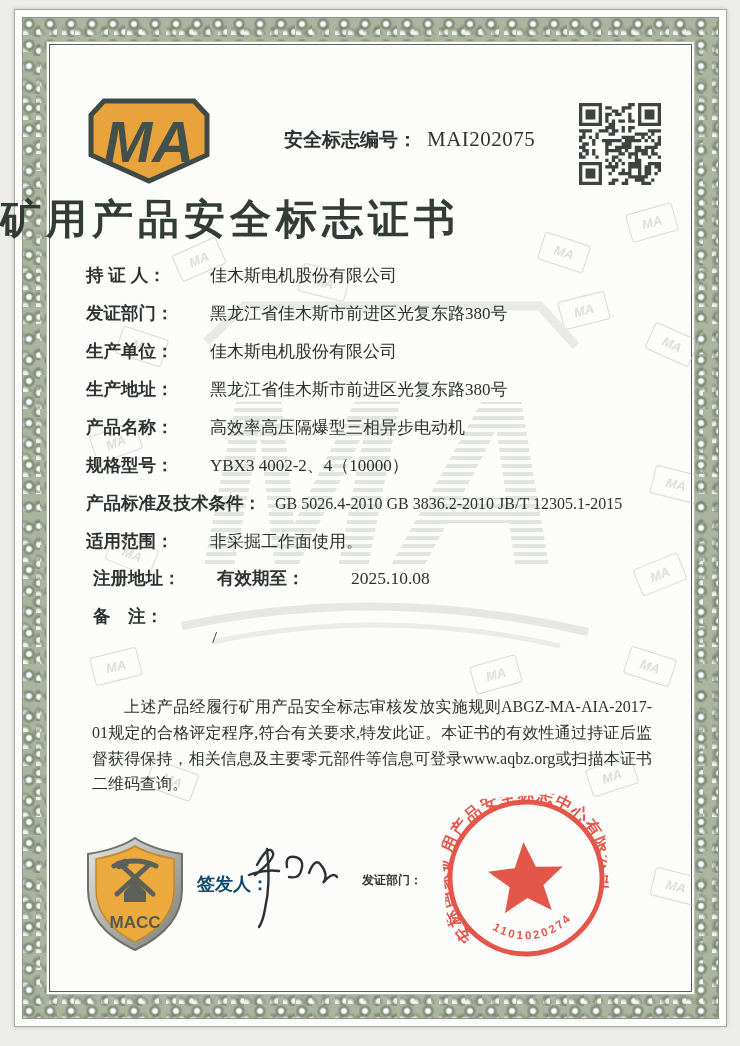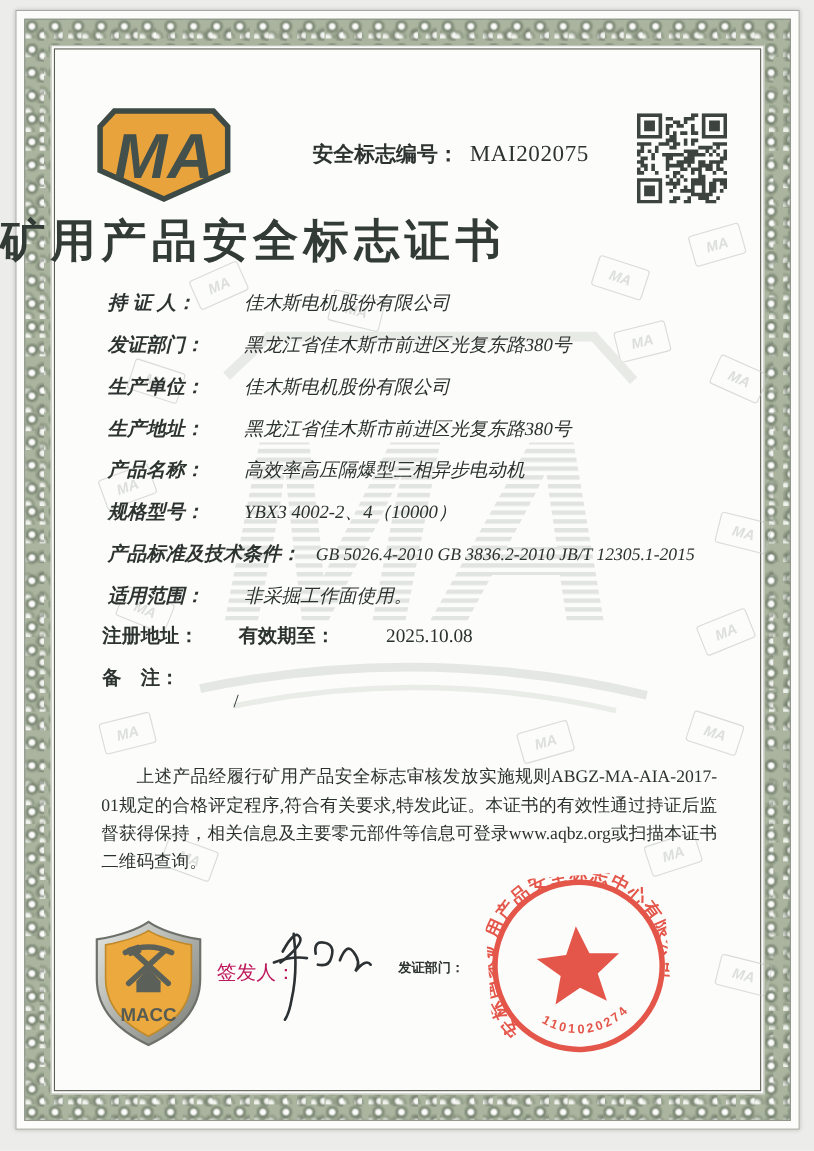--- a/index.html
+++ b/index.html
@@ -26,38 +26,38 @@
   
   .ma-logo{position:absolute;left:88px;top:98px;}
   .certno{position:absolute;left:284px;top:127px;display:flex;align-items:baseline;gap:10px;white-space:nowrap;}
   .certno .lab{font-family:"Liberation Sans",sans-serif;font-weight:bold;font-size:19px;color:#2d3331;}
   .certno .val{font-size:21px;color:#2d3331;letter-spacing:.5px;}
   .qr{position:absolute;left:579px;top:103px;width:82px;height:82px;}
   
   .title{position:absolute;left:0;top:192px;width:740px;text-align:left;
     font-size:41px;font-weight:bold;letter-spacing:5px;color:#333b37;}
   
-  .rows{position:absolute;left:98px;top:263px;width:566px;font-style:italic;}
+  .rows{position:absolute;left:86px;top:263px;width:566px;}
   .row{display:flex;align-items:baseline;height:38px;white-space:nowrap;}
   .row .lab{font-family:"Liberation Sans",sans-serif;font-weight:bold;font-size:17.5px;color:#2c3330;width:124px;flex:0 0 auto;}
   .row.long .lab{width:auto;margin-right:14px;}
   .row .val{font-size:17px;color:#2a312e;}
   .row.long .val{font-size:16px;}
   .daterow{position:absolute;left:93px;top:566px;display:flex;align-items:baseline;white-space:nowrap;}
   .daterow .lab{font-family:"Liberation Sans",sans-serif;font-weight:bold;font-size:17.5px;color:#2c3330;}
   .daterow .val{font-size:17.5px;color:#2a312e;}
   .remarkrow{position:absolute;left:93px;top:604px;display:flex;align-items:flex-end;flex-direction:column;}
   .remarkrow .lab{font-family:"Liberation Sans",sans-serif;font-weight:bold;font-size:17.5px;color:#2c3330;width:124px;}
   .remarkrow .val{font-size:17px;color:#2a312e;}
   
   .statement{position:absolute;left:92px;top:694px;width:560px;font-size:16px;line-height:25.8px;
     color:#2b322f;text-align:justify;text-indent:2em;font-weight:500;}
   
   .shield{position:absolute;left:84px;top:836px;}
-  .signer{position:absolute;left:197px;top:872px;font-weight:normal;font-size:18px;color:#be185d;text-align:right;}
+  .signer{position:absolute;left:197px;top:872px;font-weight:bold;font-size:18px;color:#0c4a6e;text-align:right;}
   .signature{position:absolute;left:243px;top:831px;}
   .issuer{position:absolute;left:362px;top:872px;font-weight:bold;font-size:12px;color:#2c3330;}
   .seal{position:absolute;left:444px;top:796px;transform:rotate(-4deg);opacity:.92;}
 </style>
 </head>
 <body>
 
 <div class="photo">
   <div class="page">
     <div class="ornament"></div>

